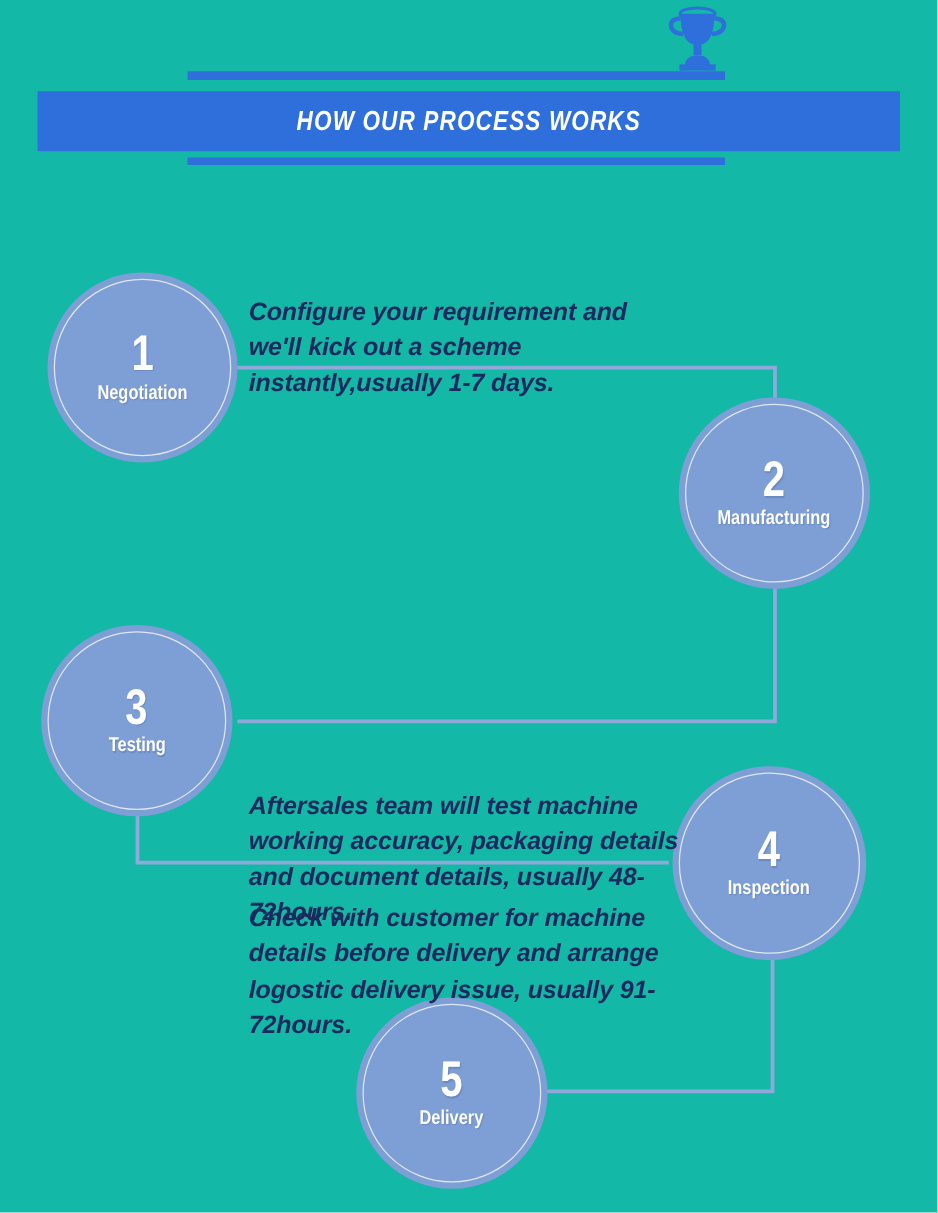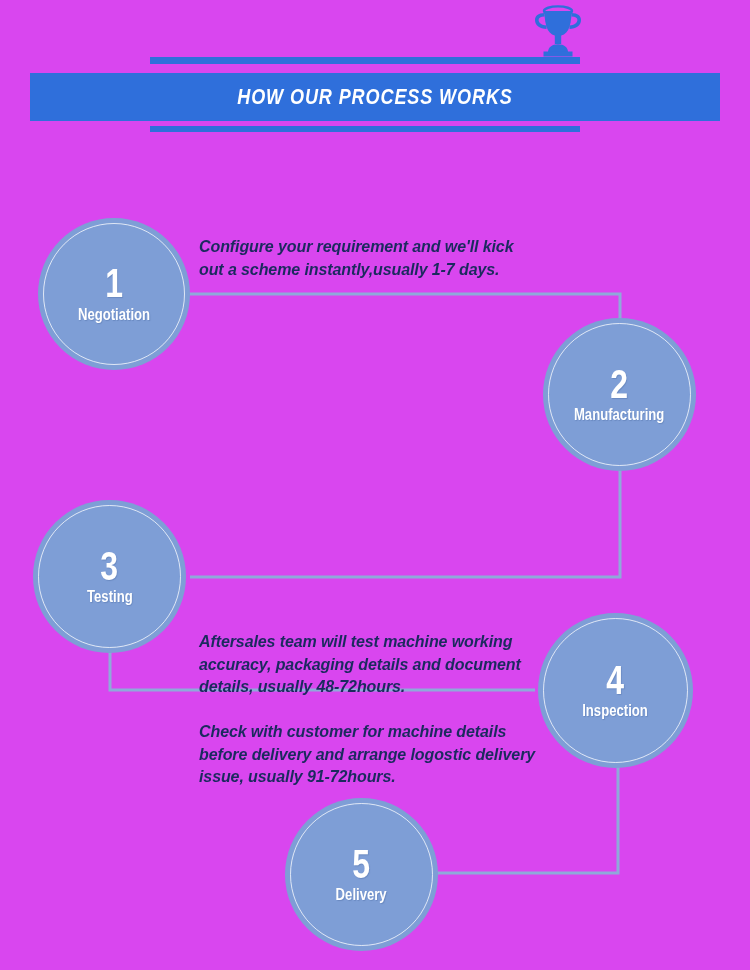--- a/index.html
+++ b/index.html
@@ -8,21 +8,21 @@
     padding: 0;
     background: #ffffff;
   }
   body {
     font-family: "Liberation Sans", sans-serif;
   }
   #infographic {
     position: relative;
     width: 750px;
     height: 970px;
-    background: #d946ef;
+    background: #14b8a6;
     overflow: hidden;
   }
 
   
   .trophy-icon {
     position: absolute;
     left: 528px;
     top: 2px;
     width: 60px;
     height: 58px;
@@ -117,21 +117,21 @@
     transform-origin: center;
     white-space: nowrap;
     text-shadow: 1px 1px 1px rgba(90,120,175,0.55);
   }
 
   
   .step-desc {
     position: absolute;
     color: #1b2a5e;
     font-family: "Liberation Sans", sans-serif;
-    font-size: 16px;
+    font-size: 20px;
     font-weight: bold;
     font-style: italic;
     line-height: 1.42;
     letter-spacing: -0.1px;
   }
 </style>
 </head>
 <body>
 
 <div id="infographic">

